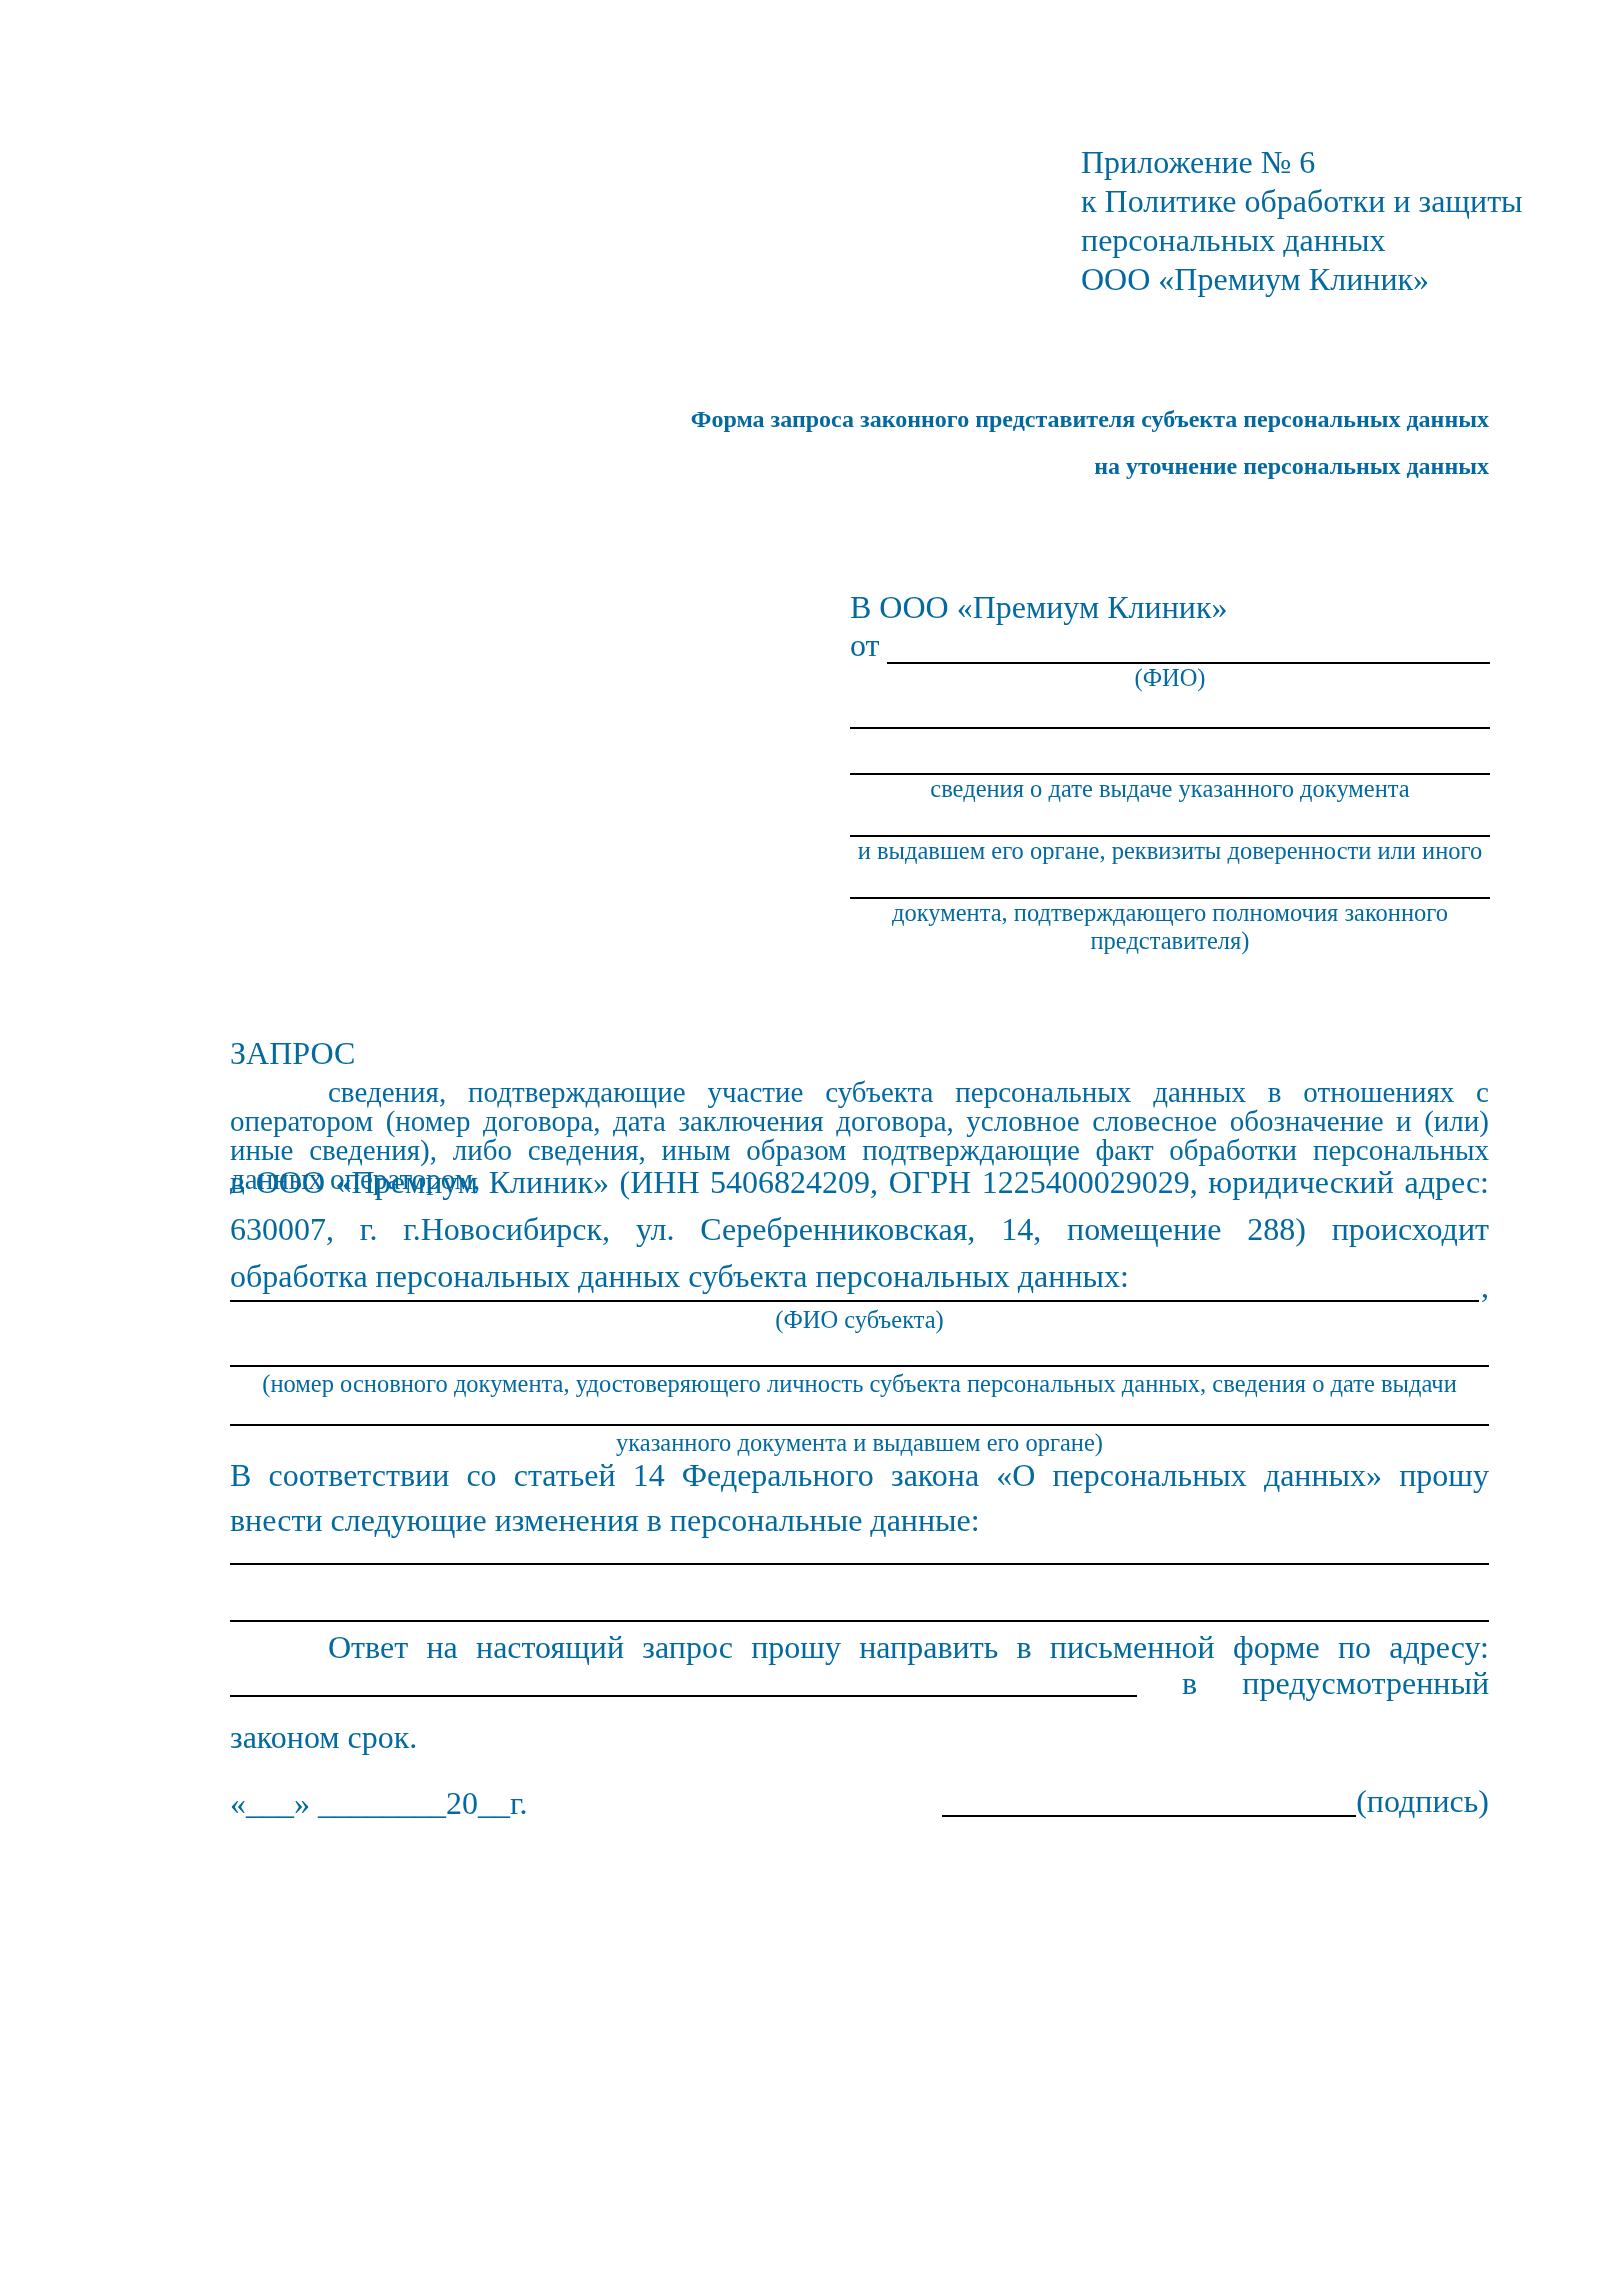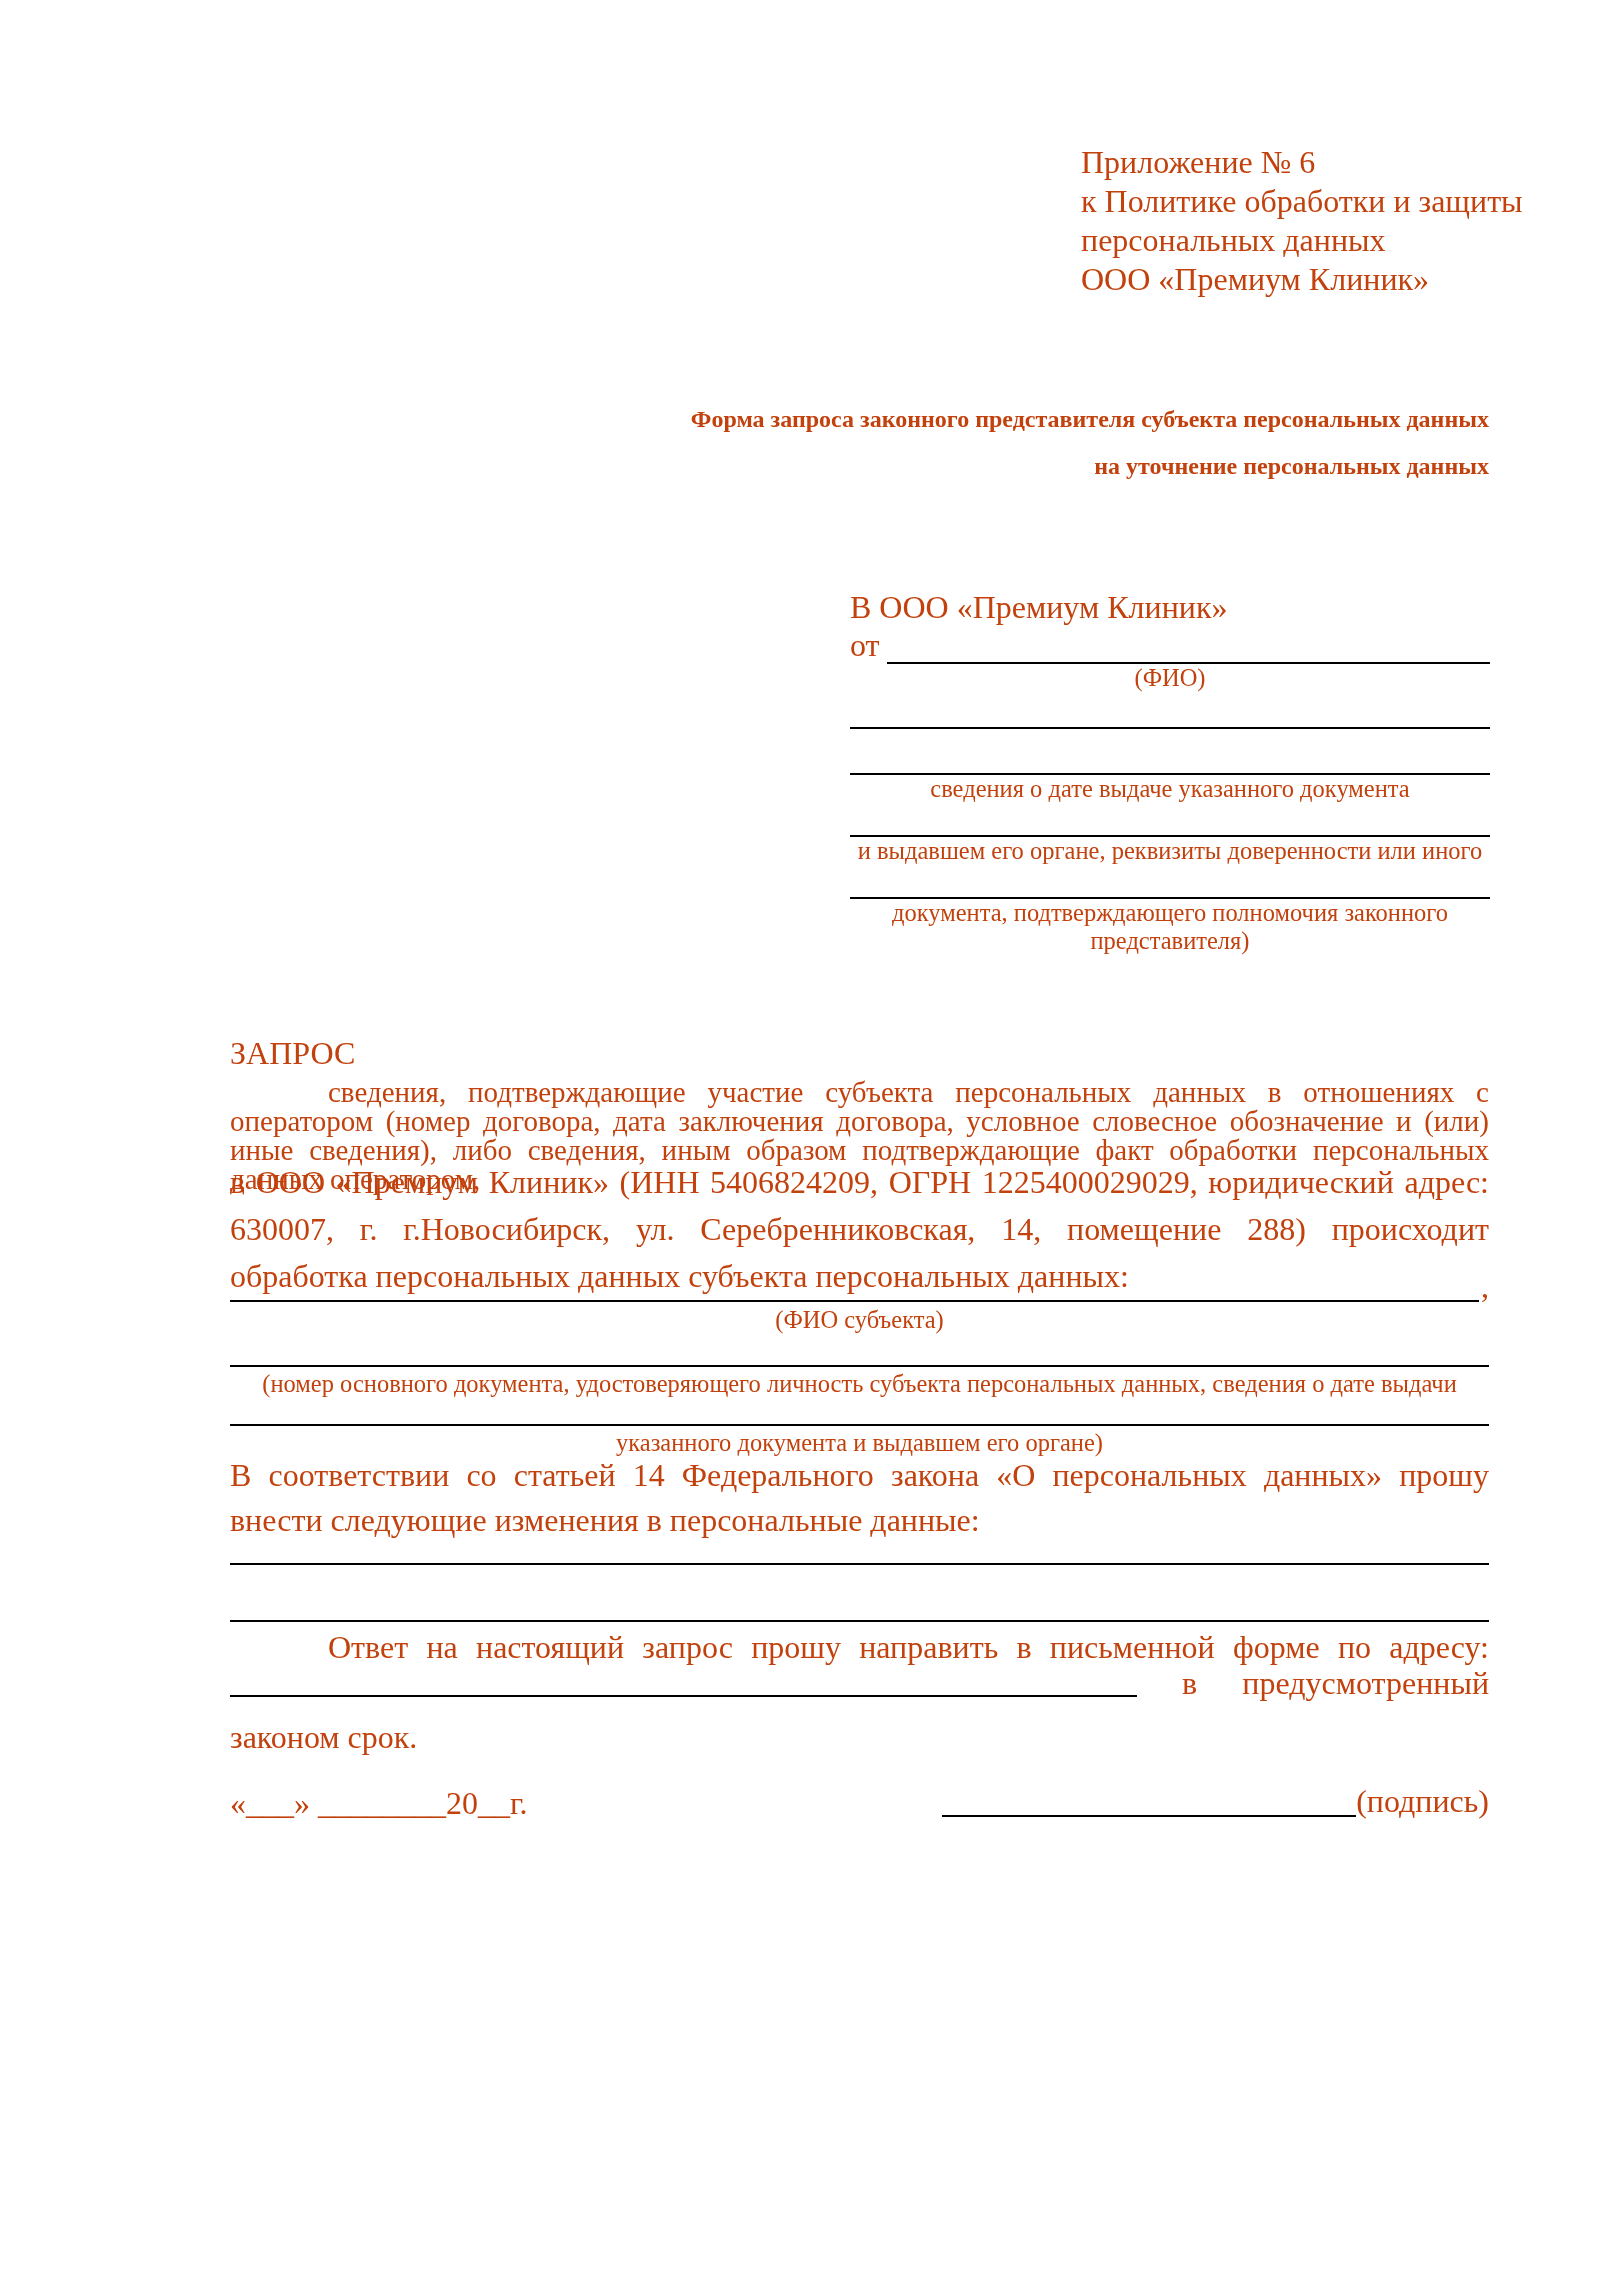--- a/index.html
+++ b/index.html
@@ -2,21 +2,21 @@
 <html><head>
 <meta charset="utf-8">
 <style>
   * { margin: 0; padding: 0; box-sizing: border-box; }
   html, body { background: #ffffff; }
   .page {
     position: relative;
     width: 1621px;
     height: 2293px;
     background: #ffffff;
-    color: #c2410c;
+    color: #0369a1;
     font-family: "Liberation Serif", "DejaVu Serif", serif;
     overflow: hidden;
   }
   .abs { position: absolute; }
 
   
   .appendix { top: 143px; left: 1081px; width: 451px; font-size: 32px; line-height: 39px; }
 
   
   .title { top: 396px; left: 230px; width: 1259px; text-align: right; font-weight: bold; font-size: 24px; line-height: 47px; }

